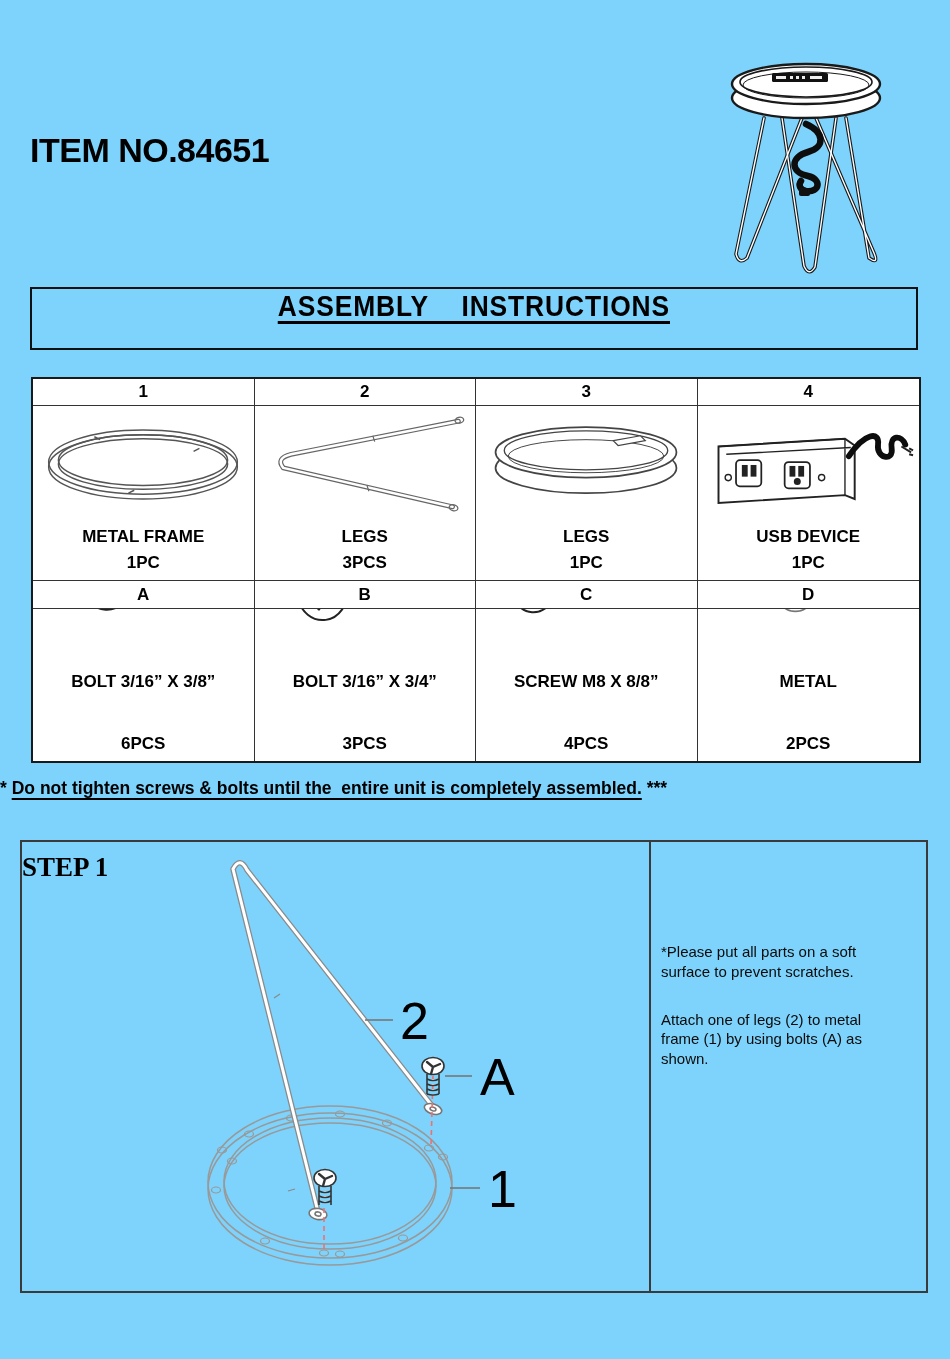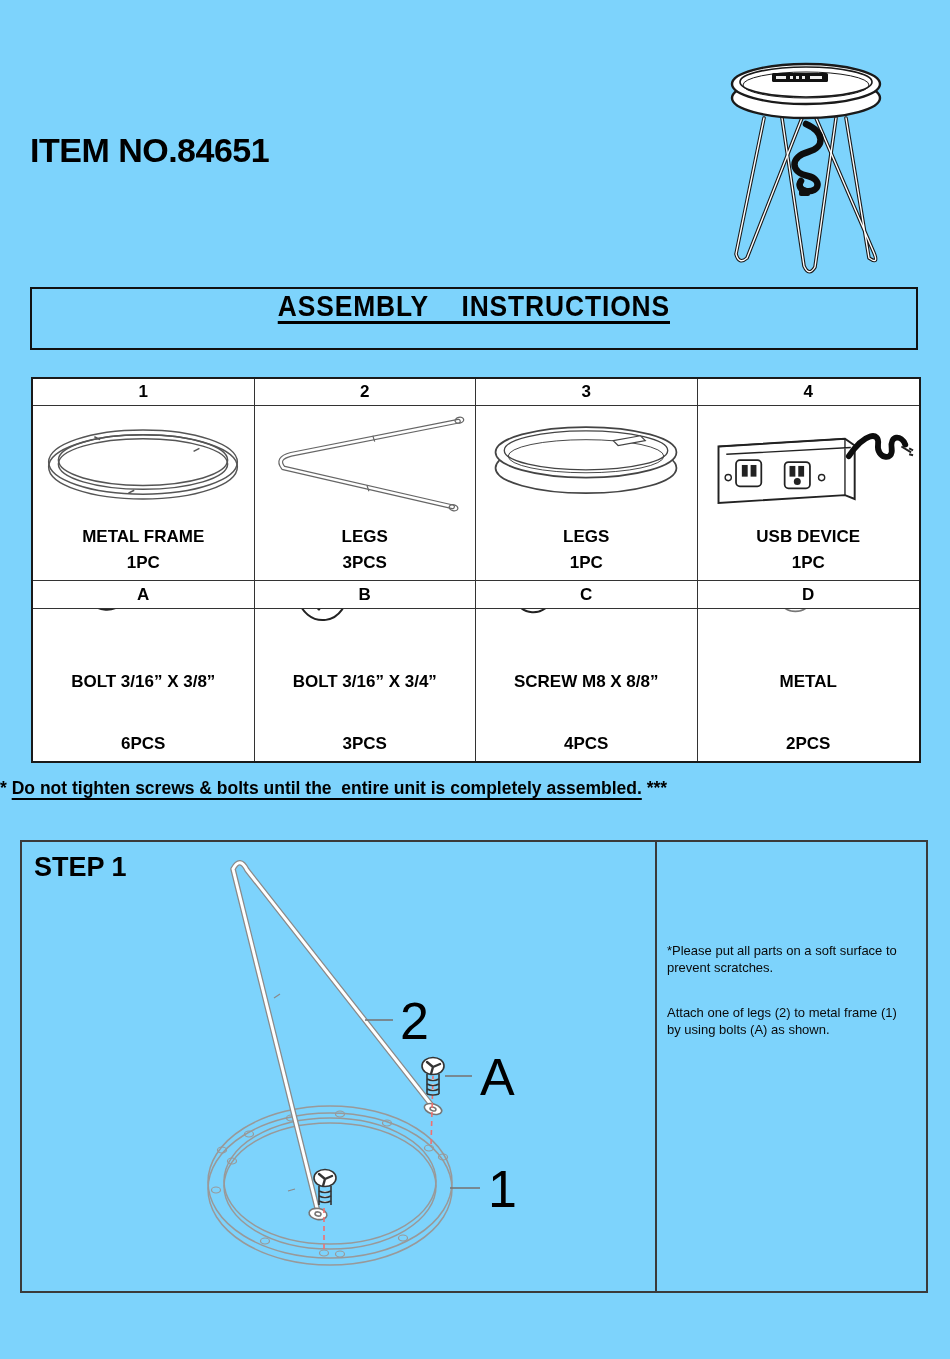--- a/index.html
+++ b/index.html
@@ -26,25 +26,25 @@
   .hdr{font-size:17px;font-weight:bold;}
   .part-cell{flex-direction:column;justify-content:flex-end;padding-bottom:4px;}
   .part-art{flex:1;display:flex;align-items:center;justify-content:center;width:100%;}
   .part-name,.part-qty{font-size:17px;font-weight:bold;line-height:26px;text-align:center;}
 
   .note-line{position:absolute;left:0;top:778px;width:950px;text-align:left;
              font-size:17.5px;font-weight:bold;white-space:pre;}
   .note-underline{text-decoration:underline;text-decoration-thickness:2px;text-underline-offset:4px;}
 
   .step-box{position:absolute;left:20px;top:840px;width:904px;height:449px;border:2px solid #3a3a3a;}
-  .step-title{position:absolute;left:12px;top:10px;font-size:27px;font-weight:bold;}
+  .step-title{position:absolute;left:0;top:10px;font-size:27px;font-weight:bold;font-family:Liberation Serif, serif;}
   .step-art{position:absolute;left:30px;top:6px;}
-  .step-panel{position:absolute;top:0;right:8px;width:241px;height:349px;
+  .step-panel{position:absolute;top:0;right:14px;width:241px;height:349px;
               border-left:2px solid #3a3a3a;padding:100px 10px 0 10px;
-              font-size:13px;line-height:1.32;color:#0a0a0a;}
+              font-size:15px;line-height:1.32;color:#0a0a0a;}
   .step-panel p{margin:0;}
   .step-panel p + p{margin-top:28px;}
 
   svg{display:block;}
   .callout{font-size:52px;fill:#000;font-family:"Liberation Sans",sans-serif;}
 </style>
 </head>
 <body>
 
 <div class="page">

